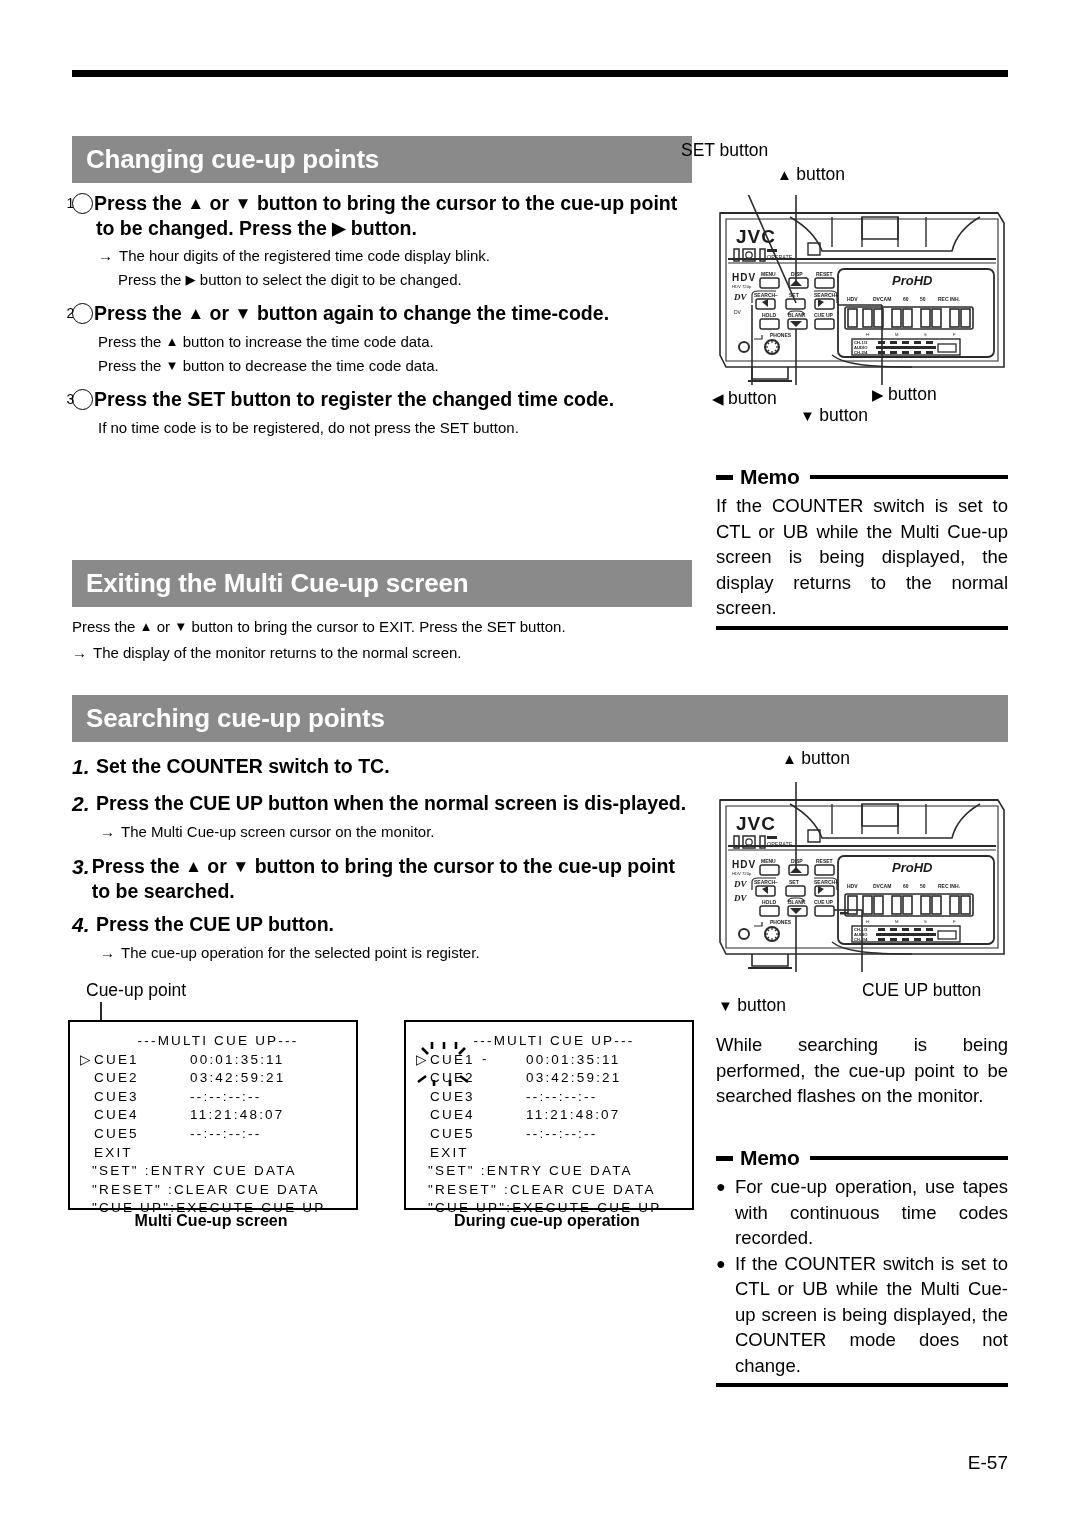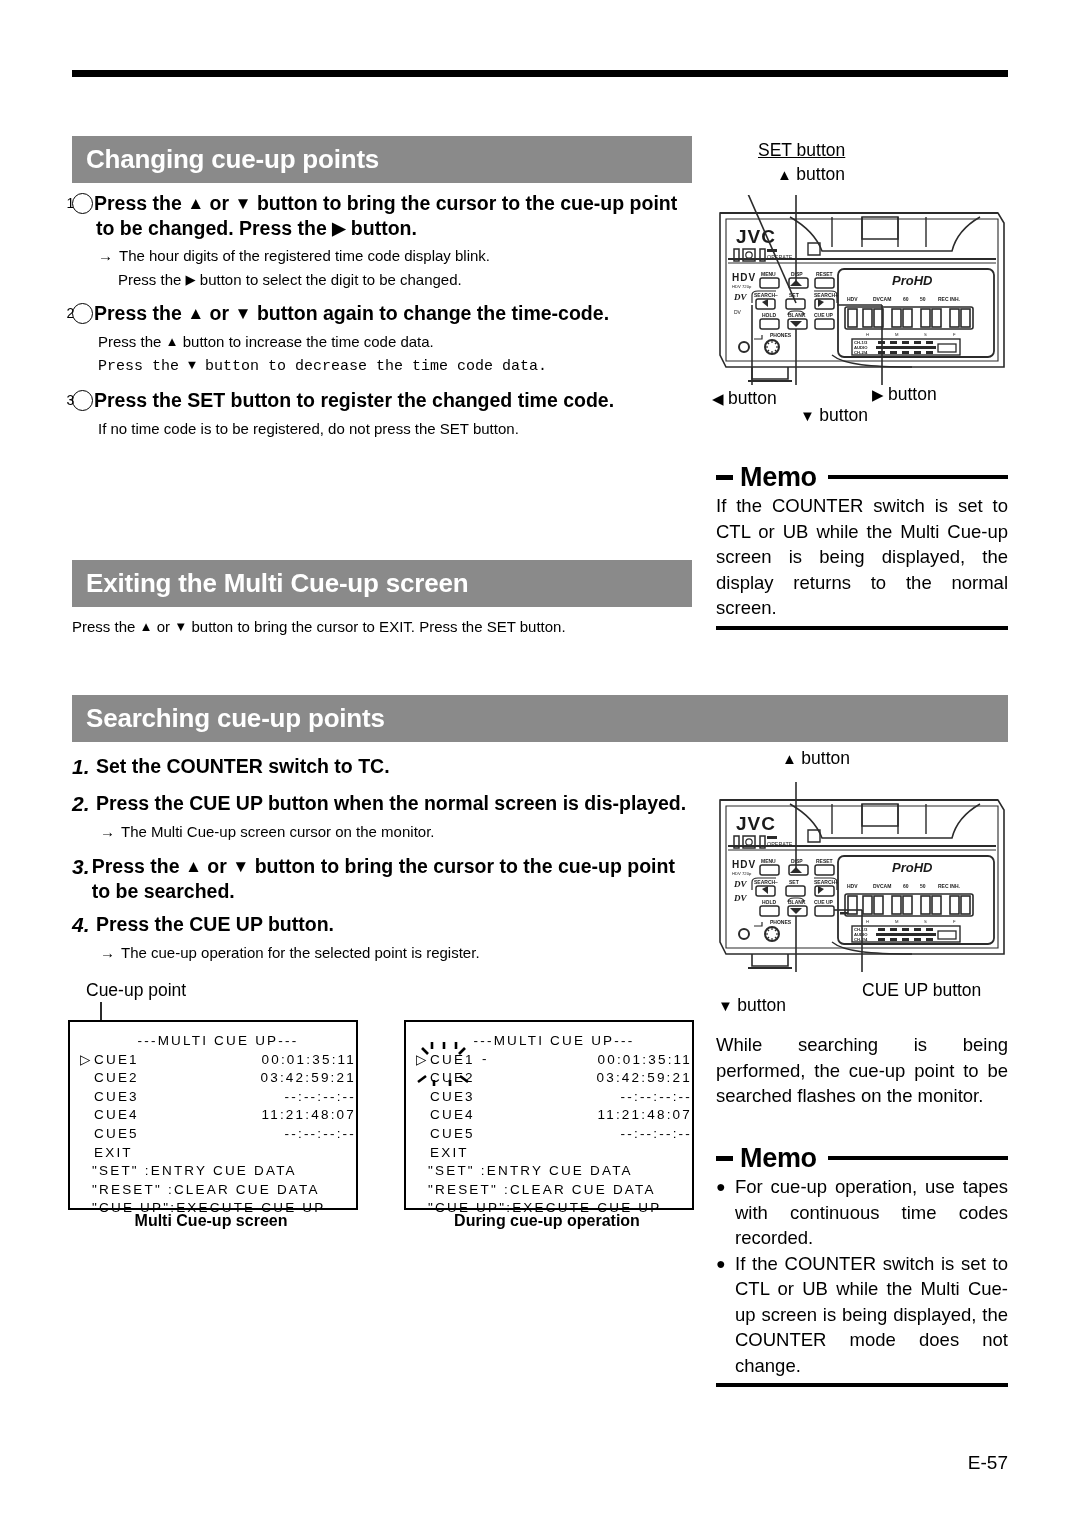--- a/index.html
+++ b/index.html
@@ -39,21 +39,21 @@
   
   .step{display:flex;align-items:flex-start;margin-top:6px;}
   .step .tx{flex:1 1 auto;}
   .num-it{font-weight:bold;font-style:italic;font-size:21px;line-height:25px;
           display:inline-block;width:24px;}
 
   
   .memo-wrap{position:absolute;}
   .memo-head{display:flex;align-items:center;gap:7px;margin-bottom:1px;}
   .memo-dash{width:17px;height:5px;background:#000;display:block;}
-  .memo-title{font-weight:bold;font-size:27px;line-height:30px;letter-spacing:-0.3px;}
+  .memo-title{font-weight:bold;font-size:21px;line-height:30px;letter-spacing:-0.3px;}
   .memo-line{flex:1 1 auto;height:4px;background:#000;margin-left:4px;}
   .memo-body{font-size:18.5px;line-height:25.5px;text-align:justify;}
   .memo-foot{height:4px;background:#000;margin-top:5px;}
   .memo-li{display:flex;align-items:flex-start;}
   .memo-bullet{flex:0 0 auto;width:19px;font-size:16px;line-height:25.5px;}
   .memo-litxt{flex:1 1 auto;text-align:justify;}
 
   
   .osd{
     position:absolute;border:2.5px solid #000;background:#fff;
@@ -61,21 +61,21 @@
   }
   .osd-inner{
     position:relative;width:100%;height:100%;
     font-size:13.5px;line-height:18.6px;letter-spacing:2.2px;
     padding:10px 0 0 0;box-sizing:border-box;
   }
   .osd-title{text-align:center;padding-left:10px;}
   .osd-row{display:flex;padding-left:10px;}
   .osd-cur{width:14px;flex:0 0 auto;}
   .osd-lab{width:96px;flex:0 0 auto;}
-  .osd-val{flex:1 1 auto;text-align:right;}
+  .osd-val{flex:1 1 auto;}
   .osd-keys{padding-left:22px;}
   .cap{font-weight:bold;font-size:16px;text-align:center;}
 
   
   .dev{position:absolute;}
   .lbl{font-size:17.5px;line-height:21px;white-space:nowrap;}
   .leader{position:absolute;background:#2b2b2b;}
 
   .pageno{position:absolute;right:72px;top:1452px;font-size:19px;}
 </style>
@@ -101,39 +101,42 @@
       </div>
     </div>
 
     <div style="margin-top:10px;">
       <div class="bold-item" style="text-indent:-24px;padding-left:24px;">
         <span class="numcirc">2</span><span>Press the </span><span class="arrow-glyph tri-up"></span><span> or </span><span class="arrow-glyph tri-dn"></span><span> button again to change the time-code.</span>
       </div>
       <div class="body-txt" style="margin-top:4px;padding-left:26px;">
         <span>Press the </span><span class="arrow-glyph tri-up"></span><span> button to increase the time code data.</span>
       </div>
-      <div class="body-txt" style="padding-left:26px;font-family:Liberation Mono, monospace;">
+      <div class="body-txt" style="padding-left:26px;">
         <span>Press the </span><span class="arrow-glyph tri-dn"></span><span> button to decrease the time code data.</span>
       </div>
     </div>
 
     <div style="margin-top:10px;">
       <div class="bold-item" style="text-indent:-24px;padding-left:24px;text-align:justify;">
         <span class="numcirc">3</span><span>Press the SET button to register the changed time code.</span>
       </div>
       <div class="body-txt" style="margin-top:4px;padding-left:26px;">
         <span>If no time code is to be registered, do not press the SET button.</span>
       </div>
     </div>
   </div>
 
   <div class="col-left" style="top:560px;">
     <div class="sec-bar">Exiting the Multi Cue-up screen</div>
     <div class="body-txt" style="margin-top:8px;">
       <span>Press the </span><span class="arrow-glyph tri-up"></span><span> or </span><span class="arrow-glyph tri-dn"></span><span> button to bring the cursor to EXIT. Press the SET button.</span>
+    </div>
+    <div class="body-txt" style="margin-top:2px;text-indent:-20px;padding-left:20px;">
+      <span class="ra">→</span><span>The display of the monitor returns to the normal screen.</span>
     </div>
   </div>
 
   <div style="position:absolute;left:72px;top:695px;width:936px;">
     <div class="sec-bar">Searching cue-up points</div>
   </div>
 
   <div style="position:absolute;left:72px;top:748px;width:620px;">
     <div class="step">
       <span class="num-it">1.</span>
@@ -251,21 +254,21 @@
           <line x1="58" y1="44" x2="50" y2="38"></line>
           <line x1="24" y1="48" x2="24" y2="42"></line>
           <line x1="40" y1="48" x2="40" y2="42"></line>
         </g>
       </svg>
       <div style="position:absolute;left:76px;top:28px;font-size:13.5px;letter-spacing:2.2px;">-</div>
     </div>
   </div>
   <div class="cap" style="position:absolute;left:404px;top:1212px;width:286px;">During cue-up operation</div>
 
-  <div class="lbl" style="position:absolute;left:758px;top:140px;text-decoration:underline;">SET button</div>
+  <div class="lbl" style="position:absolute;left:681px;top:140px;">SET button</div>
   <div style="position:absolute;left:777px;top:164px;">
     <span class="tri-up" style="font-size:15px;"></span>
     <span class="lbl" style="display:inline;">button</span>
   </div>
 
   <svg class="dev" style="left:712px;top:195px;" width="300" height="190" viewBox="0 0 300 190">
     <g stroke="#2b2b2b" fill="none" stroke-width="1.6">
 
       <path d="M8 18 L8 160 L14 172 L292 172 L292 28 L286 18 Z" fill="#fff"></path>
       <path d="M8 18 L286 18" stroke-width="2"></path>

